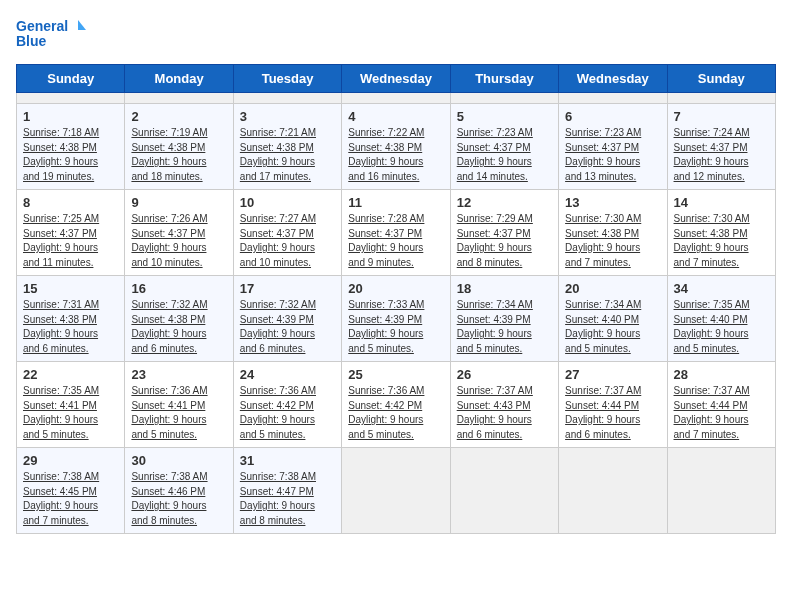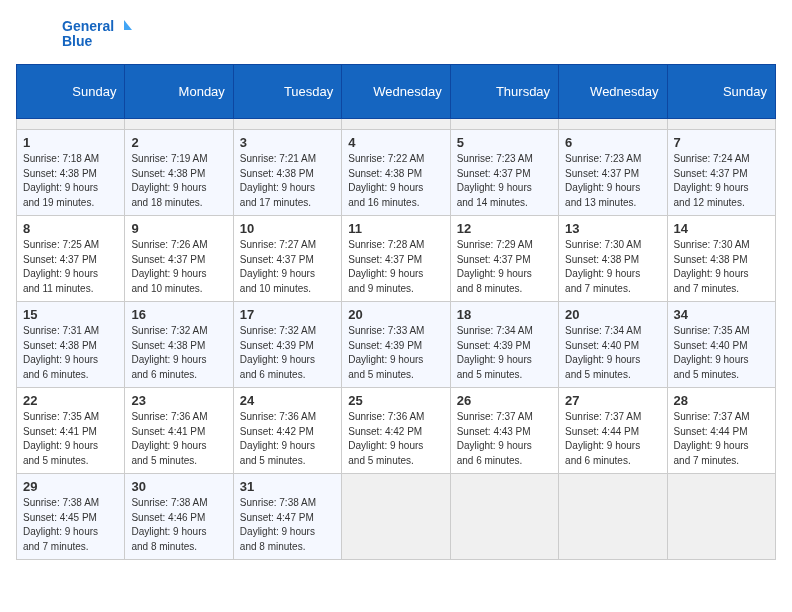--- a/index.html
+++ b/index.html
@@ -13,40 +13,39 @@
     .header {
       display: flex;
       justify-content: space-between;
       align-items: flex-start;
       margin-bottom: 12px;
     }
     .logo {
       display: flex;
       align-items: flex-end;
       gap: 4px;
-      margin-left: 46px;
     }
     .title-block { text-align: right; }
     .month-title {
       font-size: 32px;
       font-weight: 300;
       color: #333;
     }
     .location {
       font-size: 14px;
       color: #555;
     }
     .calendar { width: 100%; border-collapse: collapse; }
     .calendar th {
       background: #1565c0;
       color: #fff;
       font-size: 13px;
-      font-weight: normal;
-      text-align: right;
-      padding: 19px 8px;
+      font-weight: bold;
+      text-align: center;
+      padding: 6px 8px;
       border: 1px solid #0d47a1;
     }
     .calendar td {
       border: 1px solid #ccc;
       vertical-align: top;
       padding: 5px 6px;
       width: calc(100% / 7);
       background: #fff;
       font-size: 10.5px;
       color: #333;
@@ -56,20 +55,21 @@
     .day-number {
       font-size: 13px;
       font-weight: bold;
       display: block;
       margin-bottom: 2px;
     }
     .day-info {
       font-size: 10px;
       line-height: 1.45;
       color: #333;
+      text-decoration: underline;
     }
     .empty-cell { background: #f0f0f0 !important; }
   </style>
 </head>
 <body>
 
 <div class="header">
   <div class="logo">
     <svg width="70" height="36" viewBox="0 0 70 36">
       <text x="0" y="15" font-size="14" font-weight="bold" fill="#1565c0" font-family="Arial">General</text>

